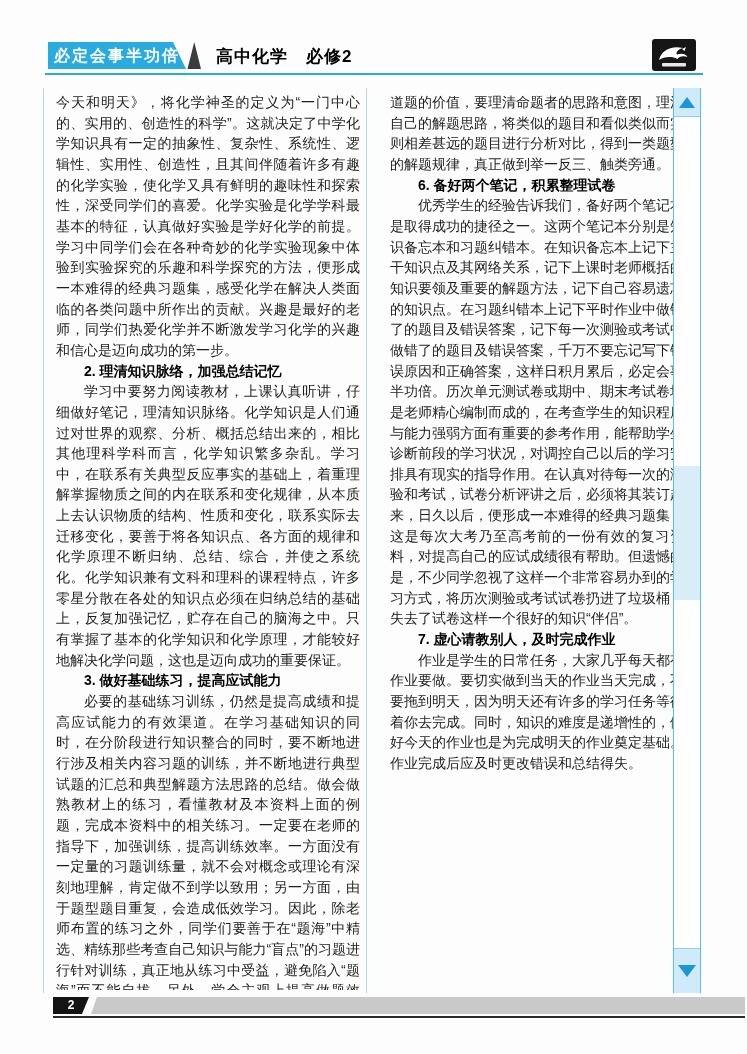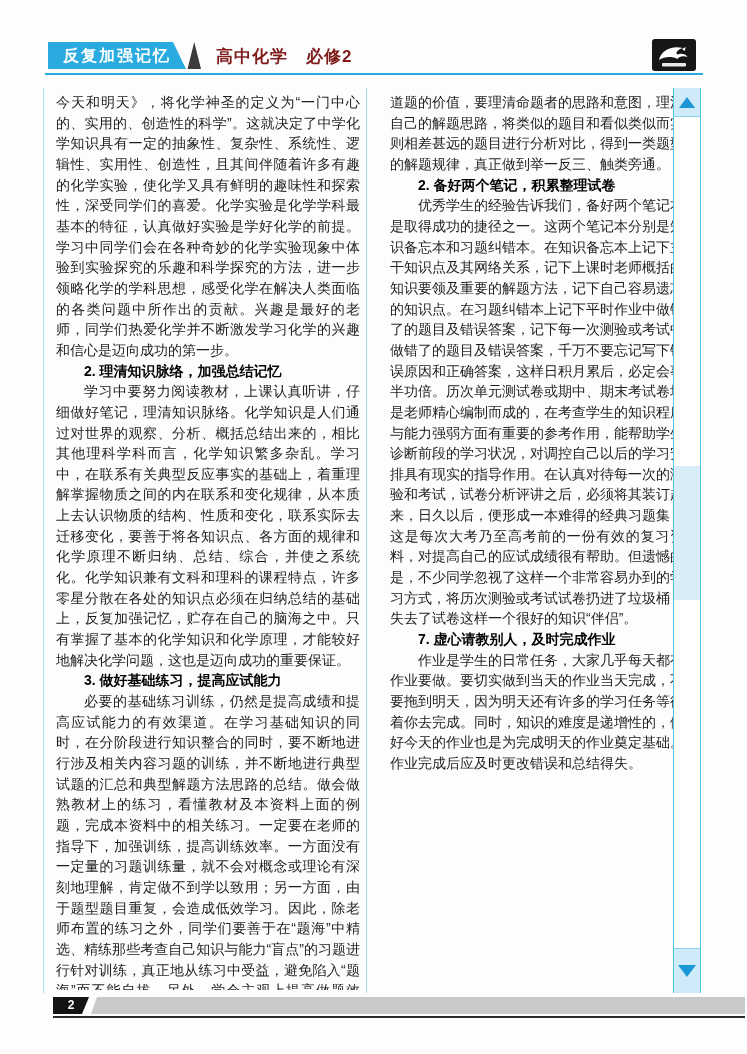--- a/index.html
+++ b/index.html
@@ -14,21 +14,21 @@
     line-height:27px; text-align:center; letter-spacing:2px; z-index:2;
     clip-path:polygon(0 0, calc(100% - 13px) 0, 100% 100%, 0 100%);
   }
   .badge-fold {
     position:absolute; left:186px; top:42px; width:15px; height:27px;
     background:#3c3c3c; z-index:1;
     clip-path:polygon(55% 0, 100% 100%, 10% 100%);
   }
   .page-title {
     position:absolute; left:216px; top:45px; font-size:17px; font-weight:bold;
-    color:#7f1d1d; letter-spacing:1px;
+    color:#000000; letter-spacing:1px;
   }
   .logo { position:absolute; left:652px; top:39px; }
   .header-rule {
     position:absolute; left:45px; top:73px; width:658px; height:2px; background:#29abdf;
   }
   
   .left-border   { position:absolute; left:43px;  top:88px; width:1px; height:905px; background:#a9ddf2; }
   .col-divider   { position:absolute; left:366px; top:88px; width:1px; height:905px; background:#a9ddf2; }
   .col { position:absolute; top:92px; height:898px; overflow:hidden; }
   .col-left  { left:56px;  width:304px; }
@@ -75,45 +75,45 @@
   }
   .footer-line {
     position:absolute; left:53px; top:1016px; width:692px; height:2px; background:#2a2a2a;
   }
 </style>
 </head>
 <body>
 
 <div class="page">
 
-  <div class="badge">反复加强记忆</div>
+  <div class="badge">必定会事半功倍</div>
   <div class="badge-fold"></div>
   <div class="page-title">高中化学　必修2</div>
   <svg class="logo" width="44" height="32" viewBox="0 0 44 32">
     <rect x="0" y="0" width="44" height="32" rx="3" fill="#161616"></rect>
     <path d="M7 21 C9 11, 20 6, 31 9 C26 10.5, 23.5 13, 25 15.5 C29 14, 33.5 14.5, 35.5 18 C31 16.5, 27 17.5, 25.5 20 C20 17, 12 17.5, 7 21 Z" fill="#ffffff"></path>
     <path d="M30 10 l4 -2 l-1.5 4 Z" fill="#ffffff"></path>
     <rect x="10" y="24" width="24" height="3.5" rx="1" fill="#ffffff" opacity="0.9"></rect>
   </svg>
   <div class="header-rule"></div>
 
   <div class="left-border"></div>
   <div class="col-divider"></div>
 
   <div class="col col-left">
-    <p class="para">今天和明天》，将化学神圣的定义为“一门中心的、实用的、创造性的科学”。这就决定了中学化学知识具有一定的抽象性、复杂性、系统性、逻辑性、实用性、创造性，且其间伴随着许多有趣的化学实验，使化学又具有鲜明的趣味性和探索性，深受同学们的喜爱。化学实验是化学学科最基本的特征，认真做好实验是学好化学的前提。学习中同学们会在各种奇妙的化学实验现象中体验到实验探究的乐趣和科学探究的方法，进一步领略化学的学科思想，感受化学在解决人类面临的各类问题中所作出的贡献。兴趣是最好的老师，同学们热爱化学并不断激发学习化学的兴趣和信心是迈向成功的第一步。</p>
+    <p class="para">今天和明天》，将化学神圣的定义为“一门中心的、实用的、创造性的科学”。这就决定了中学化学知识具有一定的抽象性、复杂性、系统性、逻辑性、实用性、创造性，且其间伴随着许多有趣的化学实验，使化学又具有鲜明的趣味性和探索性，深受同学们的喜爱。化学实验是化学学科最基本的特征，认真做好实验是学好化学的前提。学习中同学们会在各种奇妙的化学实验现象中体验到实验探究的乐趣和科学探究的方法，便形成一本难得的经典习题集，感受化学在解决人类面临的各类问题中所作出的贡献。兴趣是最好的老师，同学们热爱化学并不断激发学习化学的兴趣和信心是迈向成功的第一步。</p>
     <p class="heading">2. 理清知识脉络，加强总结记忆</p>
     <p class="para indent">学习中要努力阅读教材，上课认真听讲，仔细做好笔记，理清知识脉络。化学知识是人们通过对世界的观察、分析、概括总结出来的，相比其他理科学科而言，化学知识繁多杂乱。学习中，在联系有关典型反应事实的基础上，着重理解掌握物质之间的内在联系和变化规律，从本质上去认识物质的结构、性质和变化，联系实际去迁移变化，要善于将各知识点、各方面的规律和化学原理不断归纳、总结、综合，并使之系统化。化学知识兼有文科和理科的课程特点，许多零星分散在各处的知识点必须在归纳总结的基础上，反复加强记忆，贮存在自己的脑海之中。只有掌握了基本的化学知识和化学原理，才能较好地解决化学问题，这也是迈向成功的重要保证。</p>
     <p class="heading">3. 做好基础练习，提高应试能力</p>
     <p class="para indent">必要的基础练习训练，仍然是提高成绩和提高应试能力的有效渠道。在学习基础知识的同时，在分阶段进行知识整合的同时，要不断地进行涉及相关内容习题的训练，并不断地进行典型试题的汇总和典型解题方法思路的总结。做会做熟教材上的练习，看懂教材及本资料上面的例题，完成本资料中的相关练习。一定要在老师的指导下，加强训练，提高训练效率。一方面没有一定量的习题训练量，就不会对概念或理论有深刻地理解，肯定做不到学以致用；另一方面，由于题型题目重复，会造成低效学习。因此，除老师布置的练习之外，同学们要善于在“题海”中精选、精练那些考查自己知识与能力“盲点”的习题进行针对训练，真正地从练习中受益，避免陷入“题海”而不能自拔。另外，学会主观上提高做题效率，充分利用每一</p>
   </div>
 
   <div class="col col-right">
     <p class="para">道题的价值，要理清命题者的思路和意图，理清自己的解题思路，将类似的题目和看似类似而实则相差甚远的题目进行分析对比，得到一类题型的解题规律，真正做到举一反三、触类旁通。</p>
-    <p class="heading">2. 备好两个笔记，积累整理试卷</p>
+    <p class="heading">6. 备好两个笔记，积累整理试卷</p>
     <p class="para indent">优秀学生的经验告诉我们，备好两个笔记本是取得成功的捷径之一。这两个笔记本分别是知识备忘本和习题纠错本。在知识备忘本上记下主干知识点及其网络关系，记下上课时老师概括的知识要领及重要的解题方法，记下自己容易遗忘的知识点。在习题纠错本上记下平时作业中做错了的题目及错误答案，记下每一次测验或考试中做错了的题目及错误答案，千万不要忘记写下错误原因和正确答案，这样日积月累后，必定会事半功倍。历次单元测试卷或期中、期末考试卷均是老师精心编制而成的，在考查学生的知识程度与能力强弱方面有重要的参考作用，能帮助学生诊断前段的学习状况，对调控自己以后的学习安排具有现实的指导作用。在认真对待每一次的测验和考试，试卷分析评讲之后，必须将其装订起来，日久以后，便形成一本难得的经典习题集，这是每次大考乃至高考前的一份有效的复习资料，对提高自己的应试成绩很有帮助。但遗憾的是，不少同学忽视了这样一个非常容易办到的学习方式，将历次测验或考试试卷扔进了垃圾桶，失去了试卷这样一个很好的知识“伴侣”。</p>
     <p class="heading">7. 虚心请教别人，及时完成作业</p>
     <p class="para indent">作业是学生的日常任务，大家几乎每天都有作业要做。要切实做到当天的作业当天完成，不要拖到明天，因为明天还有许多的学习任务等待着你去完成。同时，知识的难度是递增性的，做好今天的作业也是为完成明天的作业奠定基础。作业完成后应及时更改错误和总结得失。</p>
   </div>
 
   <div class="scroll-strip">
     <div class="scroll-btn up">
       <span class="tri-up"></span>
     </div>
     <div class="scroll-thumb"></div>

